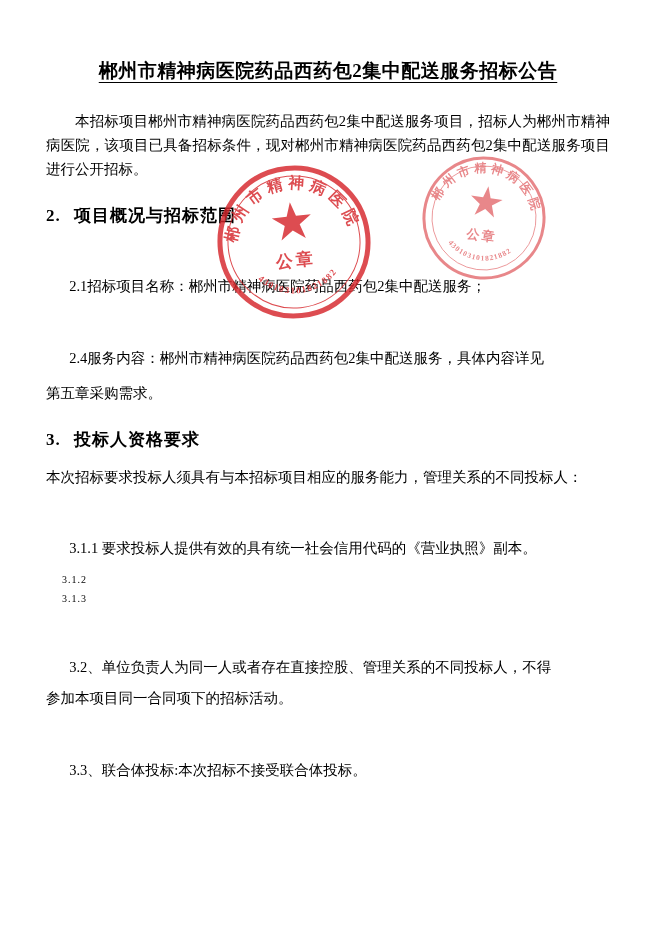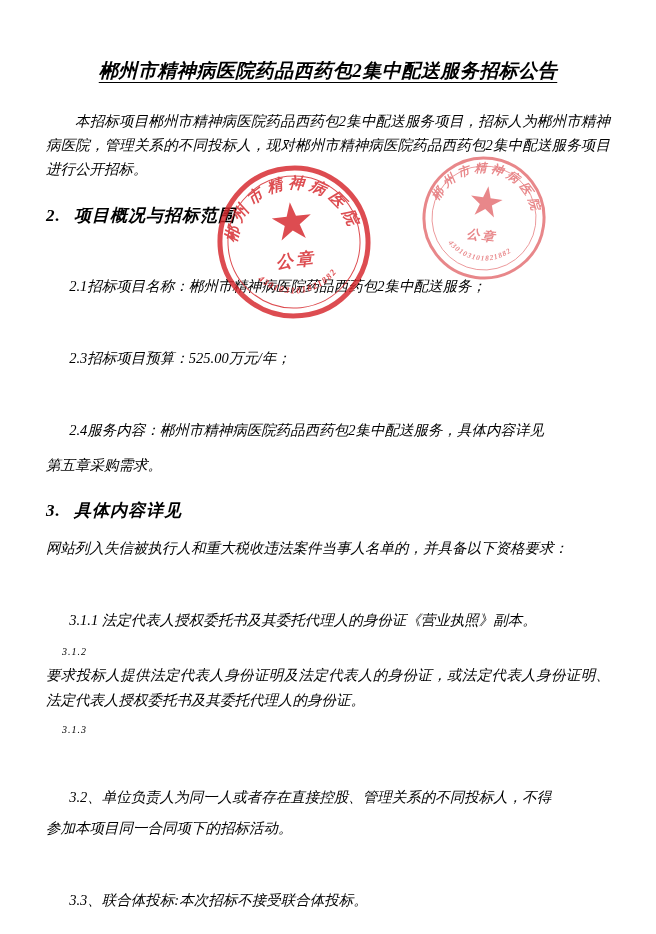--- a/index.html
+++ b/index.html
@@ -14,21 +14,20 @@
     overflow: hidden;
     font-family: "Liberation Serif", "DejaVu Serif", serif;
     color: #000000;
   }
   .page {
     position: relative;
     width: 656px;
     height: 924px;
     box-sizing: border-box;
     padding: 58px 46px 0 46px;
-    font-style: italic;
   }
   .doc-title {
     text-align: center;
     font-size: 19px;
     font-weight: bold;
     letter-spacing: 0.5px;
     text-decoration: underline;
     text-underline-offset: 5px;
     margin: 0 0 26px 0;
     white-space: nowrap;
@@ -99,37 +98,35 @@
   }
   .stamp svg, .stamp2 svg { display: block; }
 </style>
 </head>
 <body>
 
 <div class="page">
 
   <h1 class="doc-title">郴州市精神病医院药品西药包2集中配送服务招标公告</h1>
 
-  <p class="indent2">本招标项目郴州市精神病医院药品西药包2集中配送服务项目，招标人为郴州市精神病医院，管理关系的不同投标人，现对郴州市精神病医院药品西药包2集中配送服务项目进行公开招标。</p>
+  <p class="indent2">本招标项目郴州市精神病医院药品西药包2集中配送服务项目，招标人为郴州市精神病医院，该项目已具备招标条件，现对郴州市精神病医院药品西药包2集中配送服务项目进行公开招标。</p>
 
   <div class="section-head">
     <span class="num">2.</span><span>项目概况与招标范围</span>
   </div>
   <p class="item tight">2.1招标项目名称：郴州市精神病医院药品西药包2集中配送服务；</p>
-  <p class="item tight">2.3招标项目预算：525.00万元/年；</p>
   <p class="item">2.4服务内容：郴州市精神病医院药品西药包2集中配送服务，具体内容详见</p>
   <p>第五章采购需求。</p>
 
   <div class="section-head">
-    <span class="num">3.</span><span>具体内容详见</span>
+    <span class="num">3.</span><span>投标人资格要求</span>
   </div>
-  <p class="block-text">网站列入失信被执行人和重大税收违法案件当事人名单的，并具备以下资格要求：</p>
-  <p class="item">3.1.1  法定代表人授权委托书及其委托代理人的身份证《营业执照》副本。</p>
+  <p class="block-text">本次招标要求投标人须具有与本招标项目相应的服务能力，管理关系的不同投标人：</p>
+  <p class="item">3.1.1  要求投标人提供有效的具有统一社会信用代码的《营业执照》副本。</p>
   <p class="label-line">3.1.2</p>
-  <p class="block-text">要求投标人提供法定代表人身份证明及法定代表人的身份证，或法定代表人身份证明、法定代表人授权委托书及其委托代理人的身份证。</p>
   <p class="label-line">3.1.3</p>
   <p class="item tight">3.2、单位负责人为同一人或者存在直接控股、管理关系的不同投标人，不得</p>
   <p class="tight">参加本项目同一合同项下的招标活动。</p>
   <p class="item">3.3、联合体投标:本次招标不接受联合体投标。</p>
 
   <div class="stamp">
     <svg viewBox="0 0 160 160" width="160" height="160" aria-hidden="true">
       <g transform="rotate(-6 80 80)">
         <circle cx="80" cy="80" r="74" fill="none" stroke="#d6262b" stroke-width="5"></circle>
         <circle cx="80" cy="80" r="66" fill="none" stroke="#d6262b" stroke-width="1"></circle>

